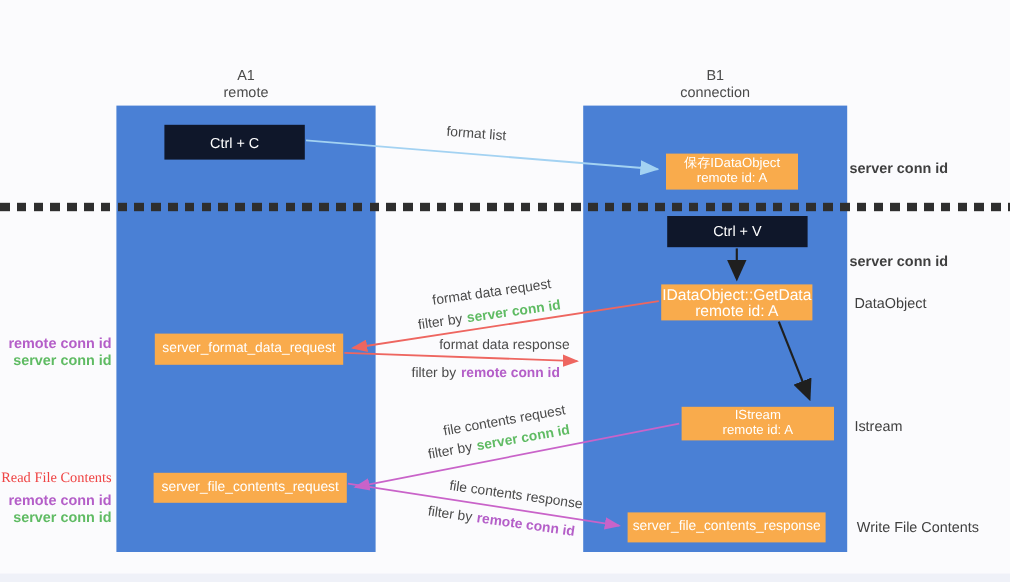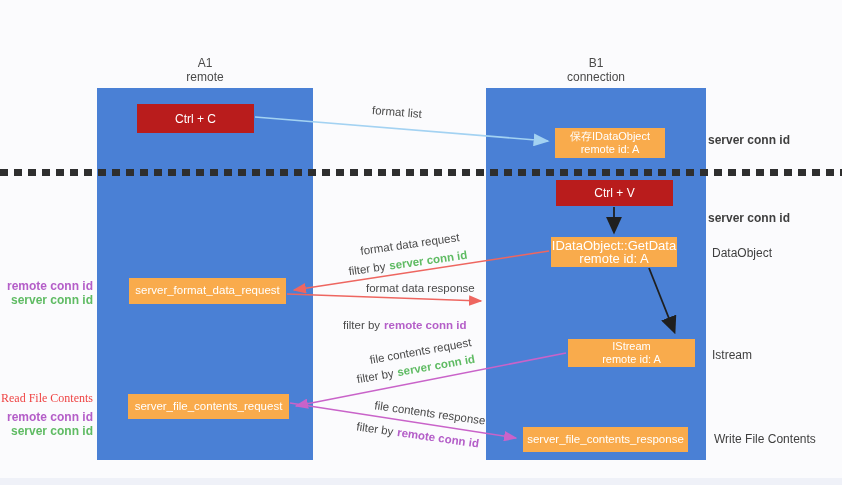--- a/index.html
+++ b/index.html
@@ -35,21 +35,21 @@
   .bottom-strip {
     position: absolute; left: 0; bottom: 0; width: 842px; height: 7px;
     background: #eff1f8;
   }
   .node {
     position: absolute;
     display: flex; flex-direction: column;
     align-items: center; justify-content: center;
     color: #ffffff; text-align: center;
   }
-  .node.green { background: #b91c1c; font-size: 12px; }
+  .node.green { background: #0f172a; font-size: 12px; }
   .node.orange { background: #f9ab4c; font-size: 11.5px; line-height: 13.5px; }
   .svg-overlay {
     position: absolute; left: 0; top: 0;
     pointer-events: none;
   }
   .arrow-label {
     position: absolute;
     font-size: 11.5px; color: #4a4a4a; white-space: nowrap;
   }
   .arrow-label .key { font-weight: bold; margin-left: 4px; }
@@ -148,21 +148,21 @@
   <div class="arrow-label rot-n8" style="left:360px; top:238px;">
     <span>format data request</span>
   </div>
   <div class="arrow-label rot-n8" style="left:348px; top:257px;">
     <span>filter by</span><span class="key green-text">server conn id</span>
   </div>
 
   <div class="arrow-label" style="left:366px; top:282px;">
     <span>format data response</span>
   </div>
-  <div class="arrow-label" style="left:343px; top:319px;text-align:right;">
+  <div class="arrow-label" style="left:343px; top:305px;text-align:right;">
     <span>filter by</span><span class="key purple-text">remote conn id</span>
   </div>
 
   <div class="arrow-label rot-n10" style="left:369px; top:345px;">
     <span>file contents request</span>
   </div>
   <div class="arrow-label rot-n10" style="left:356px; top:363px;">
     <span>filter by</span><span class="key green-text">server conn id</span>
   </div>
 

